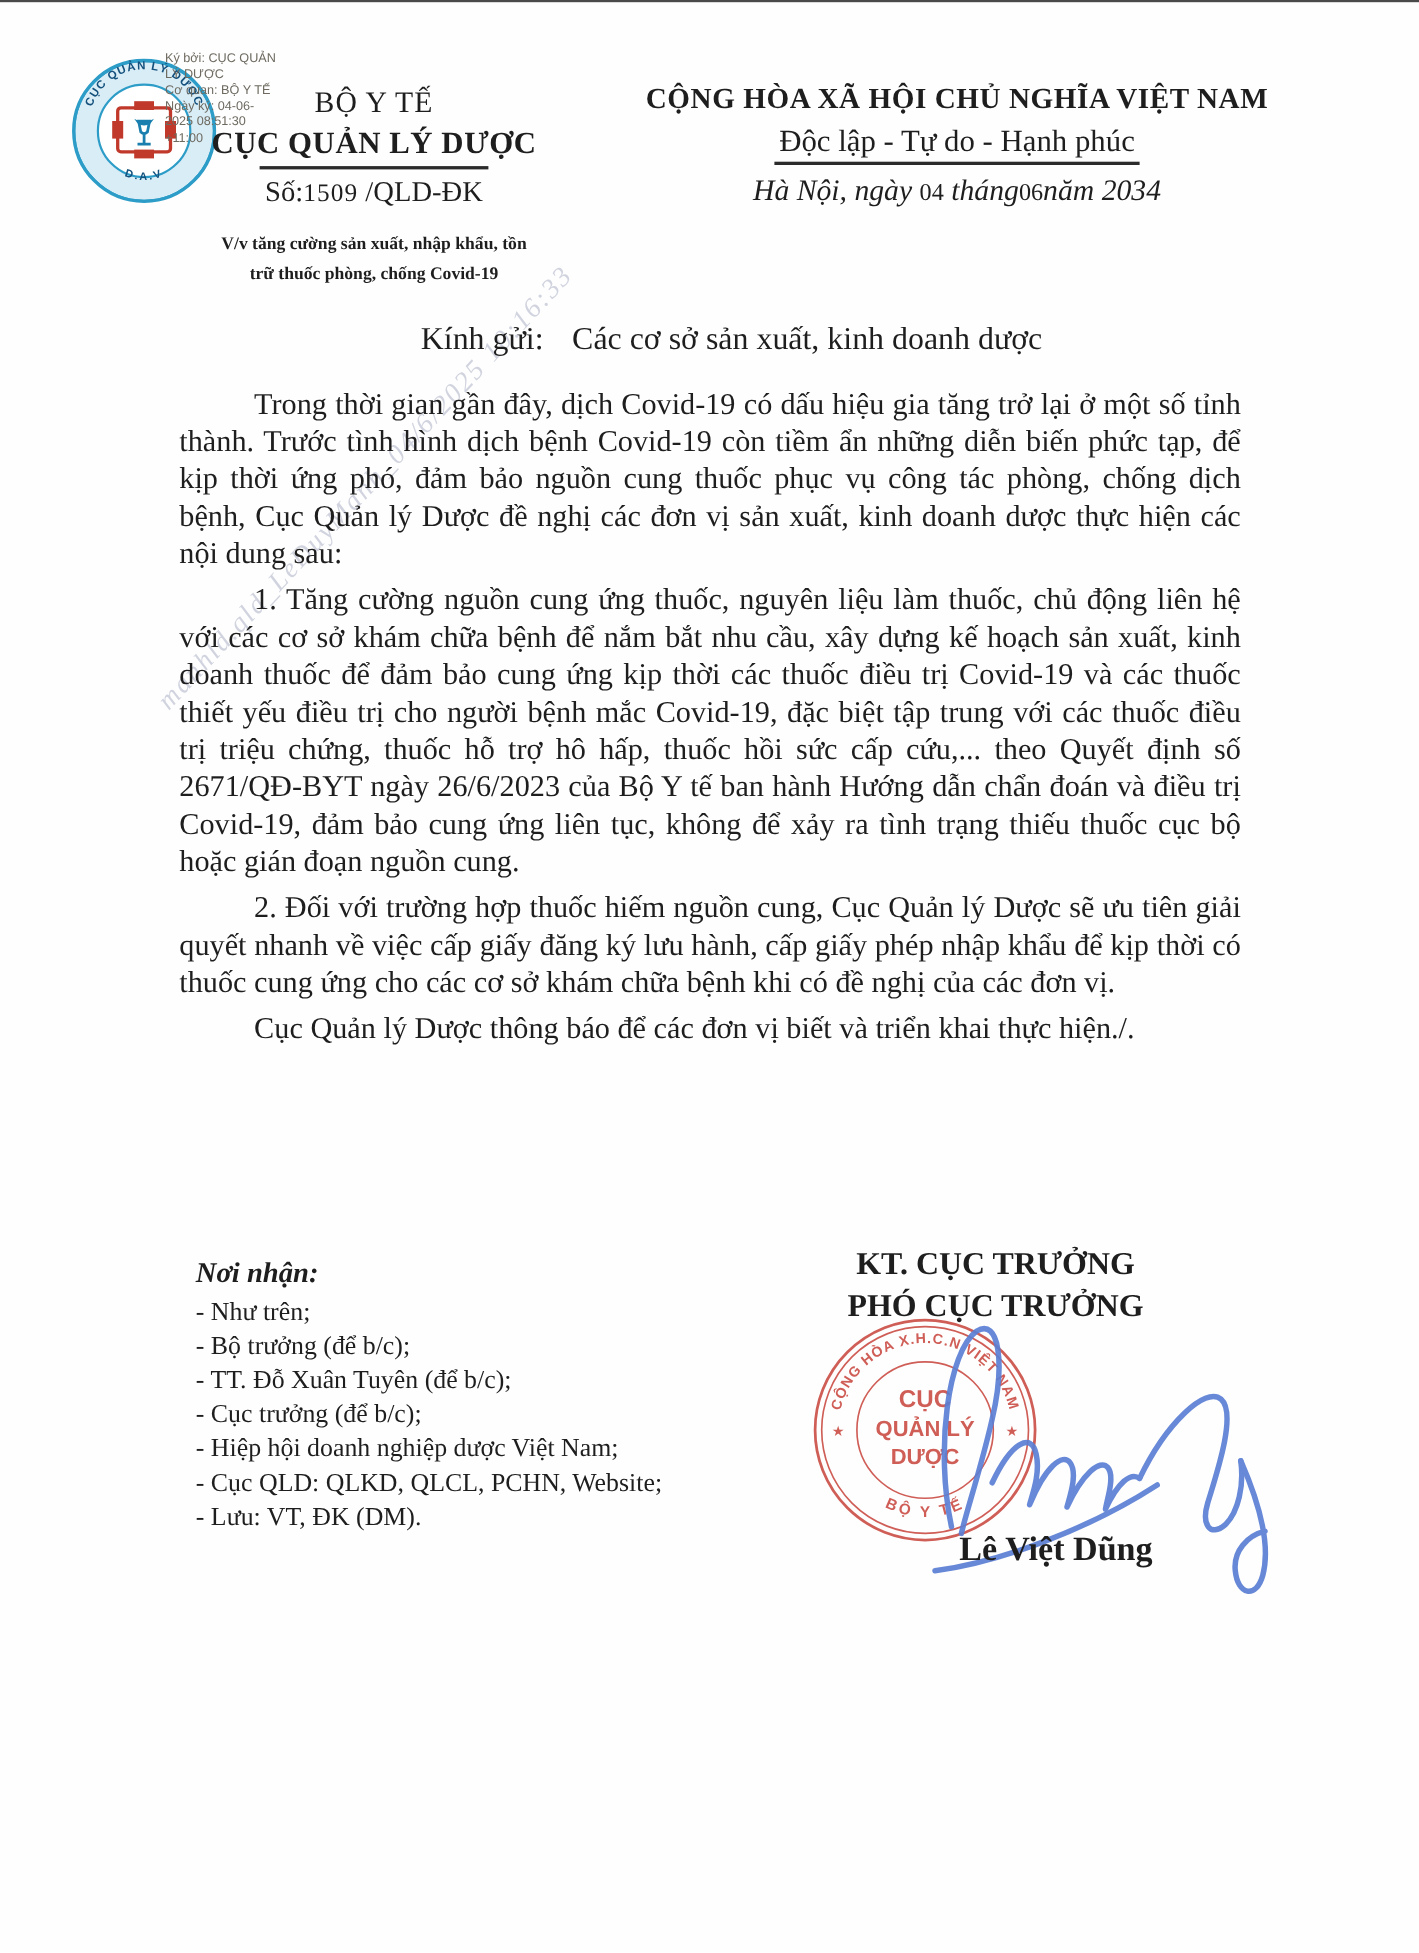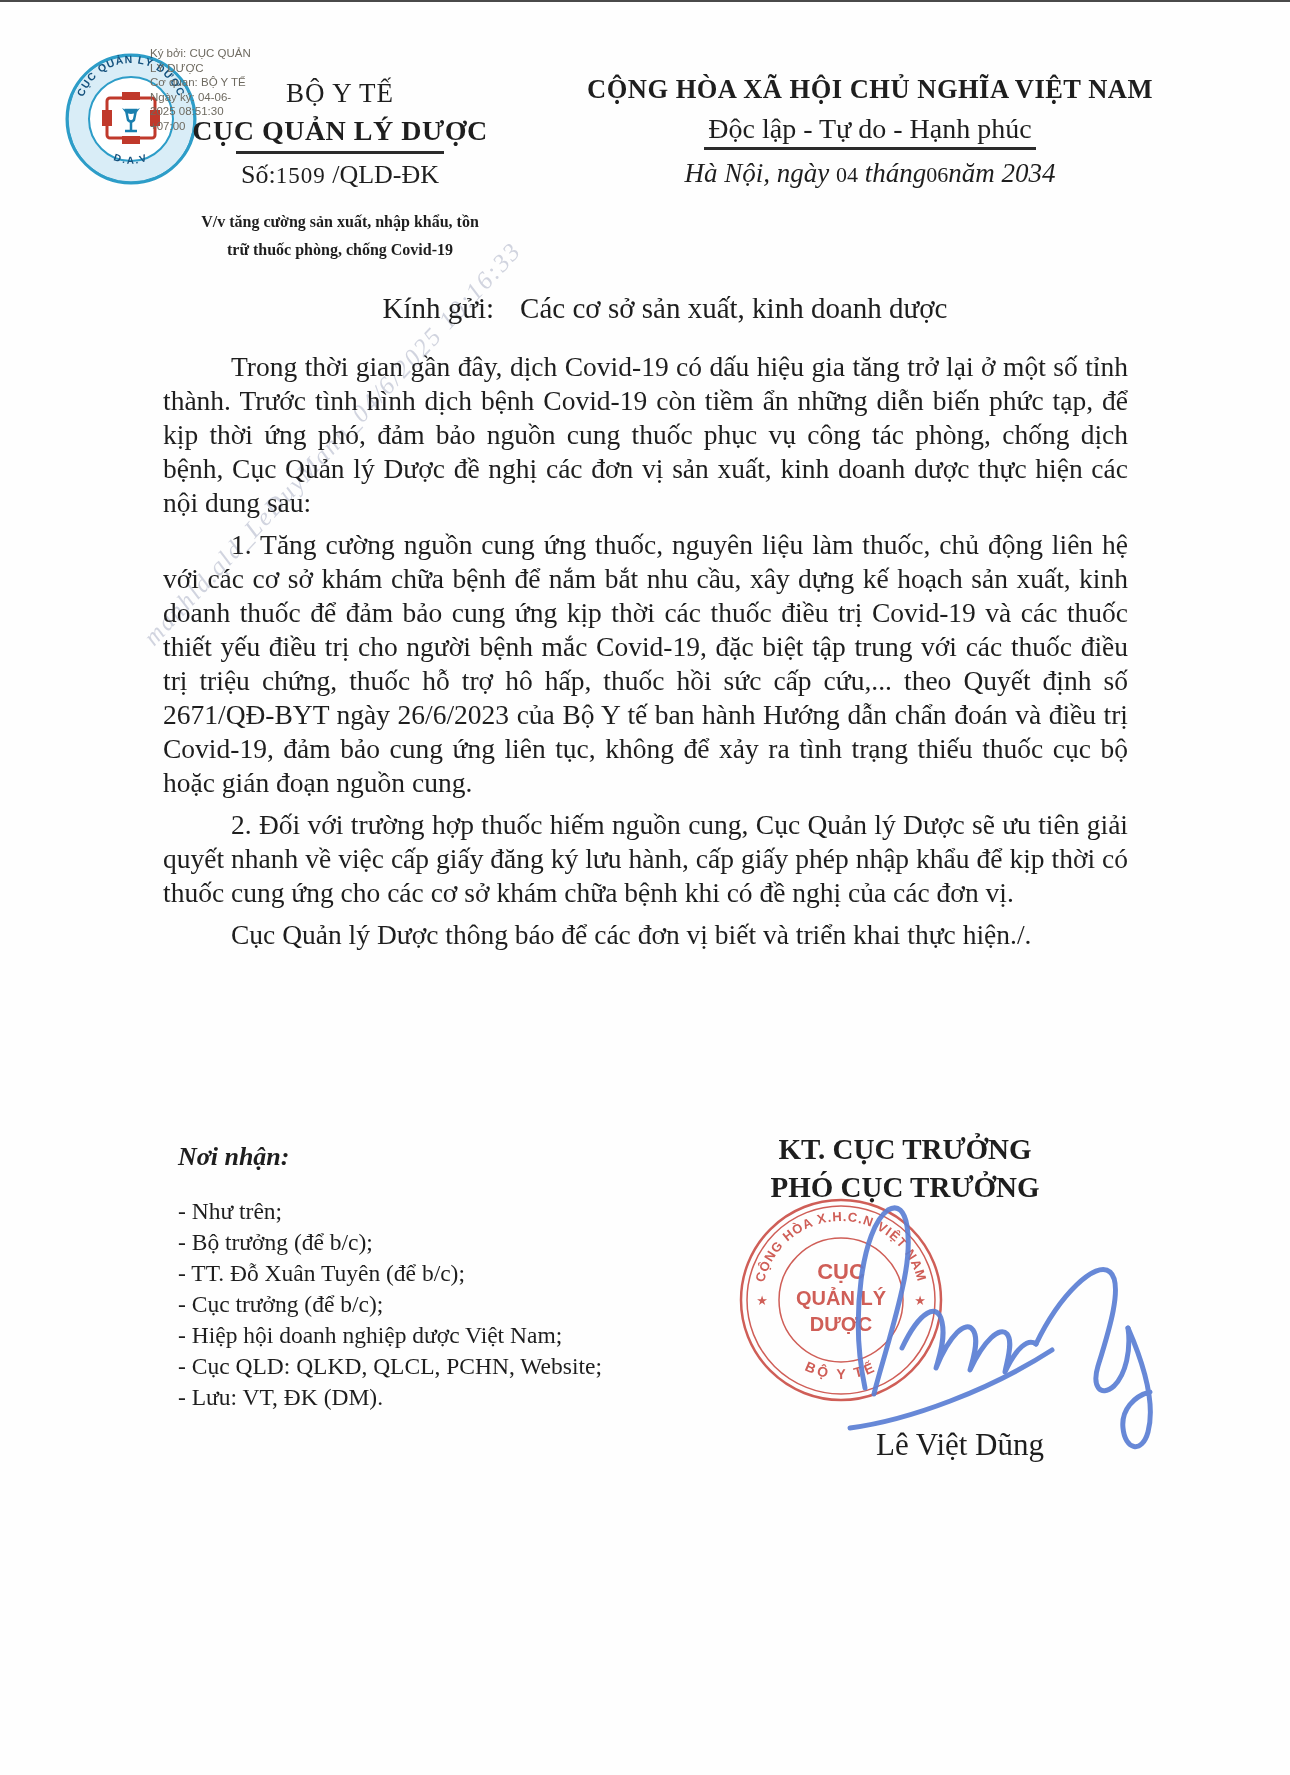--- a/index.html
+++ b/index.html
@@ -40,29 +40,29 @@
   .place-date{font-size:27px;font-style:italic;margin-top:8px;}
   .place-date .num{font-style:normal;font-size:22px;}
   
   .salutation{position:absolute;left:170px;top:292px;width:990px;text-align:center;font-size:29px;}
   .salutation .lbl{margin-right:26px;}
   .body-text{position:absolute;left:163px;top:350px;width:965px;text-align:justify;}
   .body-text p{margin:0 0 8px 0;font-size:27.5px;line-height:34px;text-indent:68px;}
   a.email{color:#2323cc;text-decoration:underline;}
   
   .recipients{position:absolute;left:178px;top:1142px;width:440px;}
-  .recipients .title{font-size:26px;font-weight:bold;font-style:italic;margin-bottom:24px;}
+  .recipients .title{font-size:26px;font-weight:bold;font-style:italic;margin-bottom:6px;}
   .recipients ul{list-style:none;margin:0;padding:0;}
   .recipients li{font-size:23.5px;line-height:31px;}
   .sign-titles{position:absolute;left:665px;top:1130px;width:480px;text-align:center;
                font-size:29px;font-weight:bold;line-height:38px;}
   .stamp{position:absolute;left:736px;top:1195px;width:210px;height:210px;opacity:0.88;}
   .signature{position:absolute;left:810px;top:1198px;width:370px;height:268px;}
   .signer-name{position:absolute;left:790px;top:1390px;width:340px;text-align:center;
-               font-size:31px;font-weight:normal;margin-top:37px;}
+               font-size:31px;font-weight:bold;}
 </style>
 </head>
 <body>
 
 <div class="page">
   <div class="scan-edge-top"></div>
 
   <div class="watermark">manhld.qld_LeDuyManh_04/6/2025 10:16:33</div>
 
   <div class="content">
@@ -93,21 +93,21 @@
         <line x1="61" y1="79" x2="73" y2="79" stroke="#1a7fae" stroke-width="2.5"></line>
       </svg>
     </div>
 
     <div class="esign">
       <span>Ký bởi: CỤC QUẢN</span><br>
       <span>LÝ DƯỢC</span><br>
       <span>Cơ quan: BỘ Y TẾ</span><br>
       <span>Ngày ký: 04-06-</span><br>
       <span>2025 08:51:30</span><br>
-      <span>+07:00</span>
+      <span>+11:00</span>
     </div>
 
     <div class="hdr-left">
       <div class="ministry">BỘ Y TẾ</div>
       <div class="agency">CỤC QUẢN LÝ DƯỢC</div>
       <div class="agency-rule"></div>
       <div class="doc-no"><span>Số:</span><span class="num">1509</span><span> /QLD-ĐK</span></div>
       <div class="doc-subject">
         <span>V/v tăng cường sản xuất, nhập khẩu, tồn</span><br>
         <span>trữ thuốc phòng, chống Covid-19</span>

